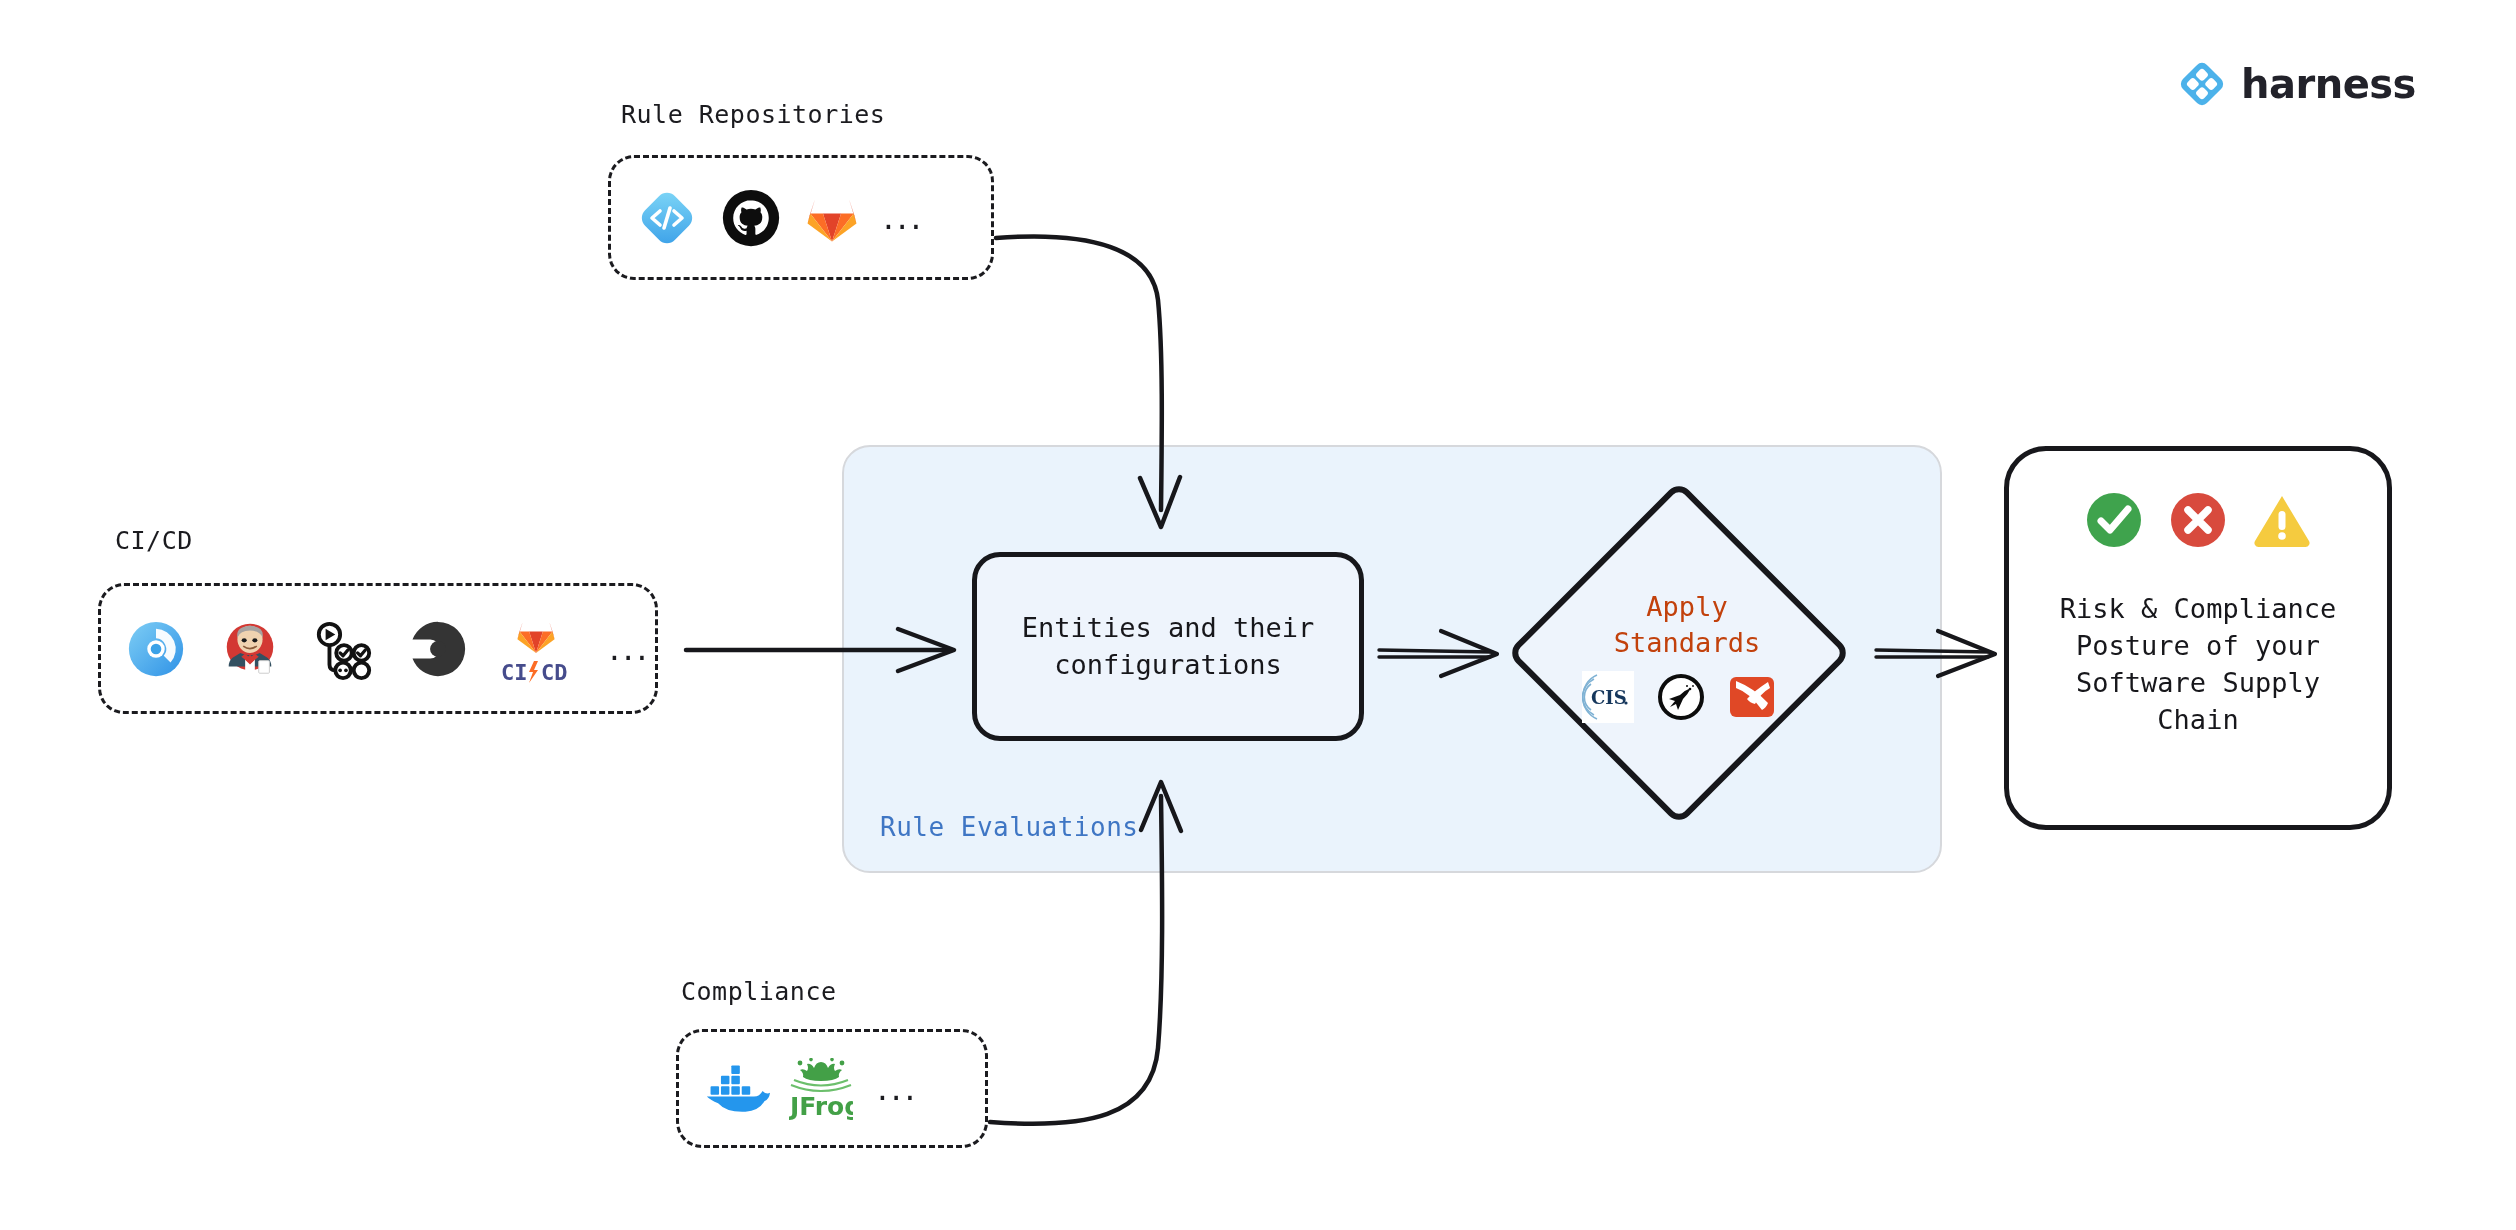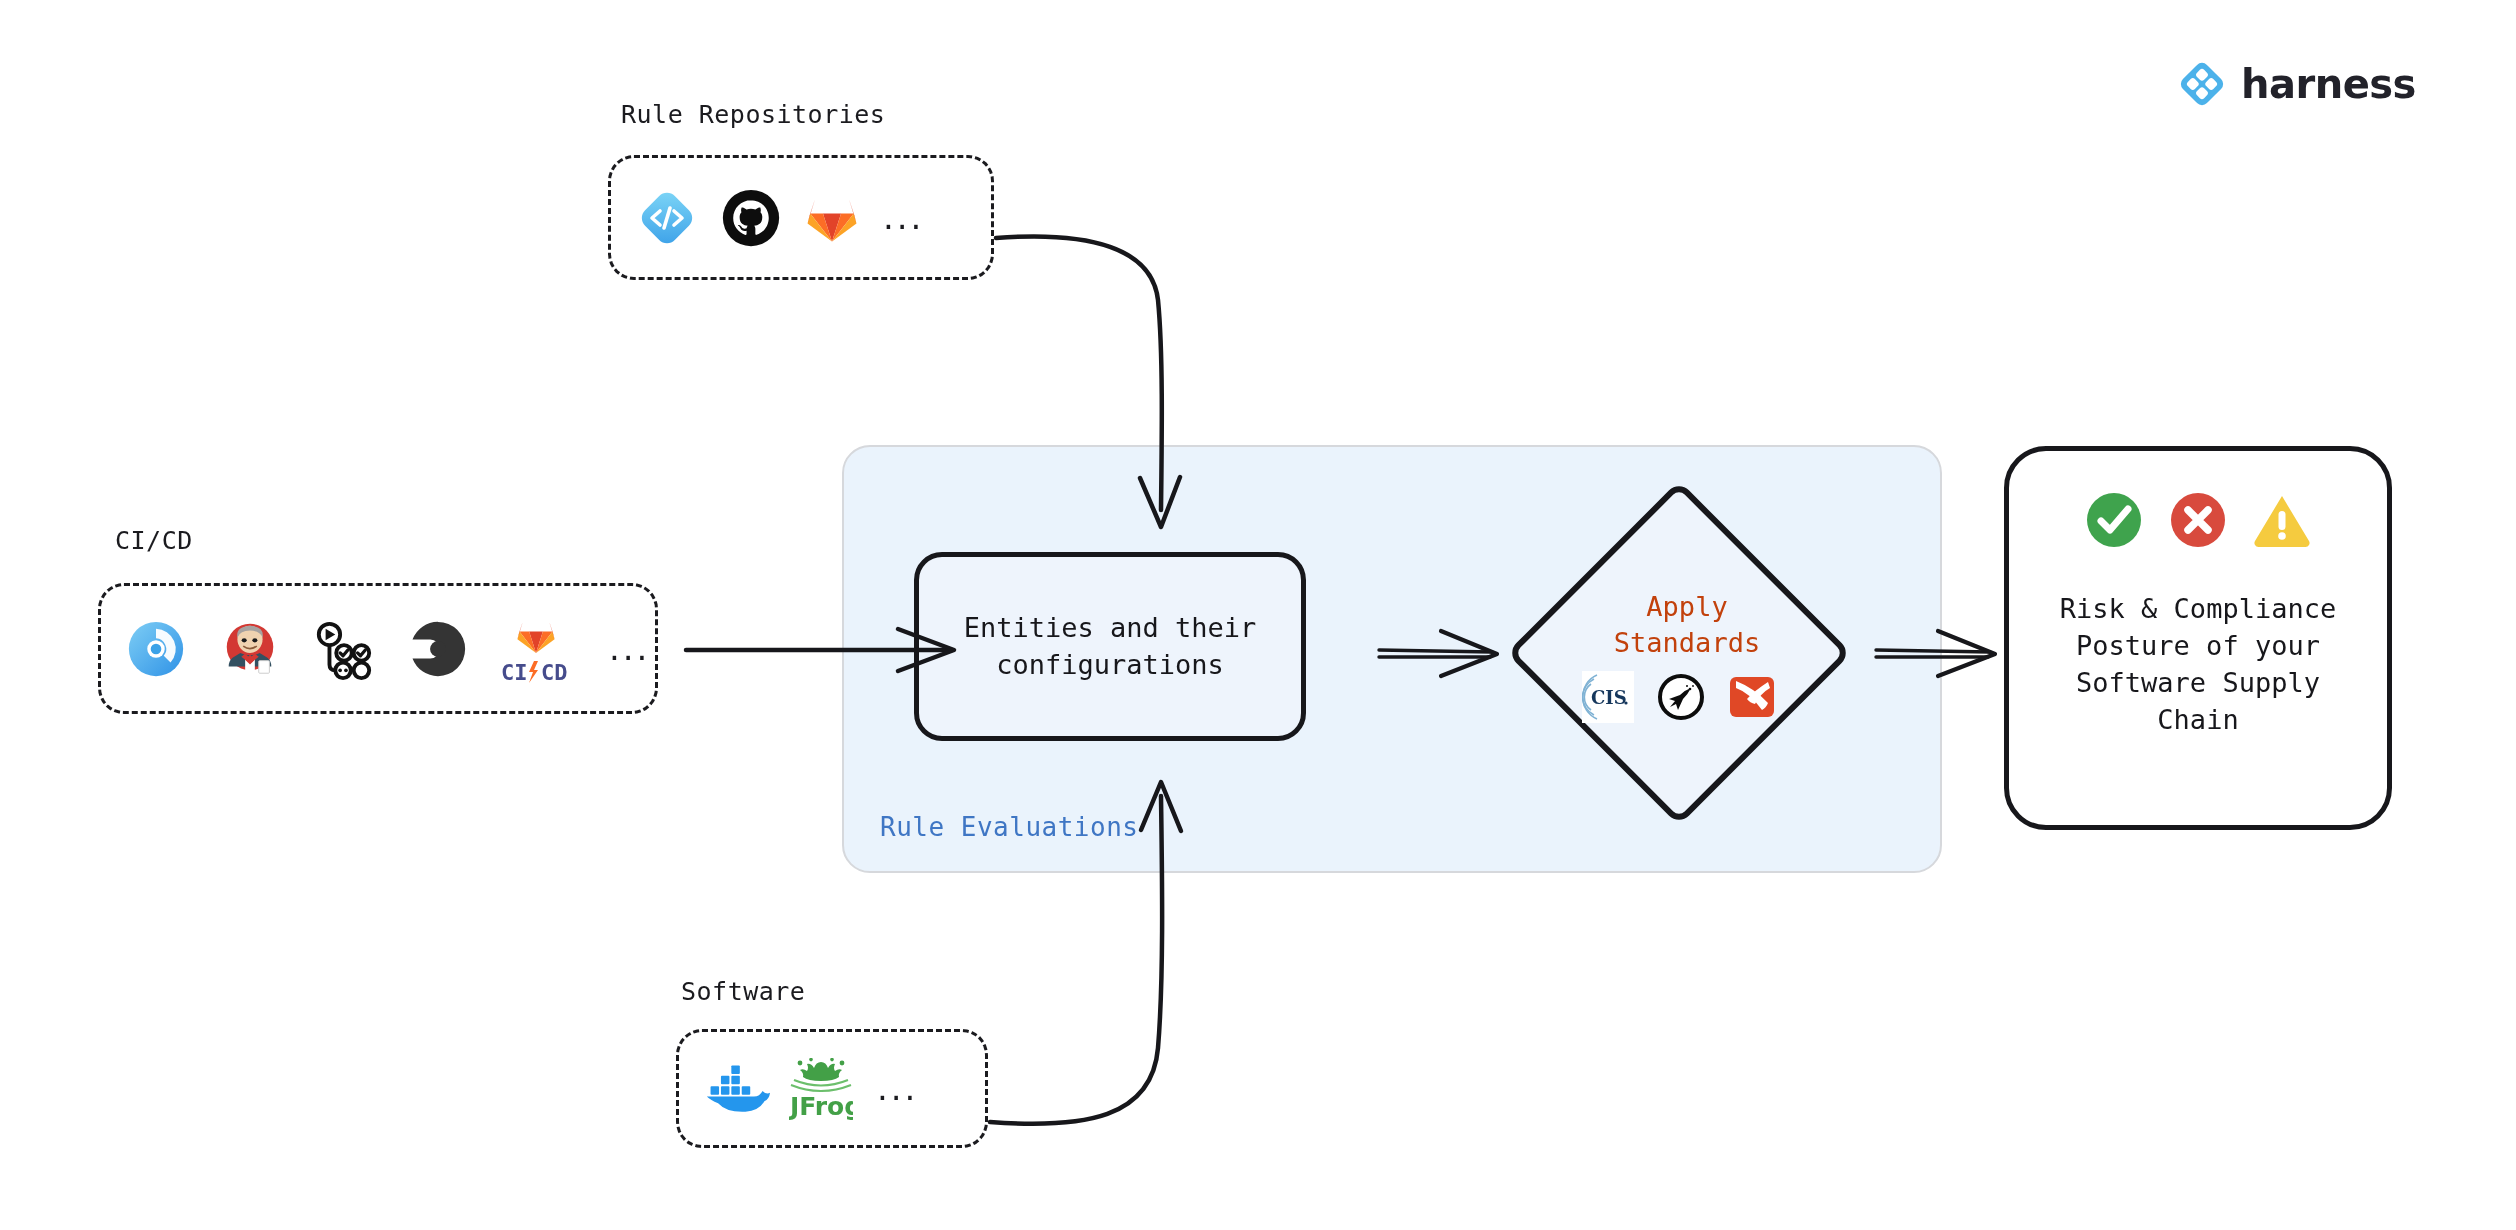--- a/index.html
+++ b/index.html
@@ -80,21 +80,21 @@
   #rule-evaluations-label {
     left: 880px; top: 812px;
     font-size: 26px;
     color: #3f76c4;
     font-family: "DejaVu Sans Mono", "Liberation Mono", monospace;
     letter-spacing: 0.5px;
   }
 
   
   #entities-box {
-    left: 914px; top: 552px;
+    left: 972px; top: 552px;
     width: 392px; height: 189px;
     border: 5px solid #17171b;
     border-radius: 28px;
     box-sizing: border-box;
     display: flex;
     align-items: center;
     justify-content: center;
     background: #eef4fc;
   }
   #entities-box .txt {
@@ -308,21 +308,21 @@
           <text x="0" y="21" font-family="DejaVu Sans Mono, Liberation Mono, monospace" font-size="22" font-weight="700" fill="#464c8c">CI</text>
           <text x="40" y="21" font-family="DejaVu Sans Mono, Liberation Mono, monospace" font-size="22" font-weight="700" fill="#464c8c">CD</text>
           <path d="M33 2 l-5 11 h4 l-4 11 l9 -13 h-4 l4 -9z" fill="#fc6d26"></path>
         </svg>
       </div>
 
       <span class="ellipsis" style="margin-left:6px;">...</span>
     </div>
   </div>
 
-  <div class="abs group-label" style="left:681px; top:977px;">Software</div>
+  <div class="abs group-label" style="left:681px; top:977px;">Compliance</div>
 
   <div class="abs dashed-box" id="artifacts-box" style="left:676px; top:1029px; width:312px; height:119px;">
     <div class="icon-row" style="padding-left:24px; gap:18px;">
 
       <svg width="68" height="58" viewBox="0 0 72 58">
         <g fill="#2496ed">
           <rect x="8" y="26" width="9" height="9" rx="1"></rect>
           <rect x="19" y="26" width="9" height="9" rx="1"></rect>
           <rect x="30" y="26" width="9" height="9" rx="1"></rect>
           <rect x="41" y="26" width="9" height="9" rx="1"></rect>

